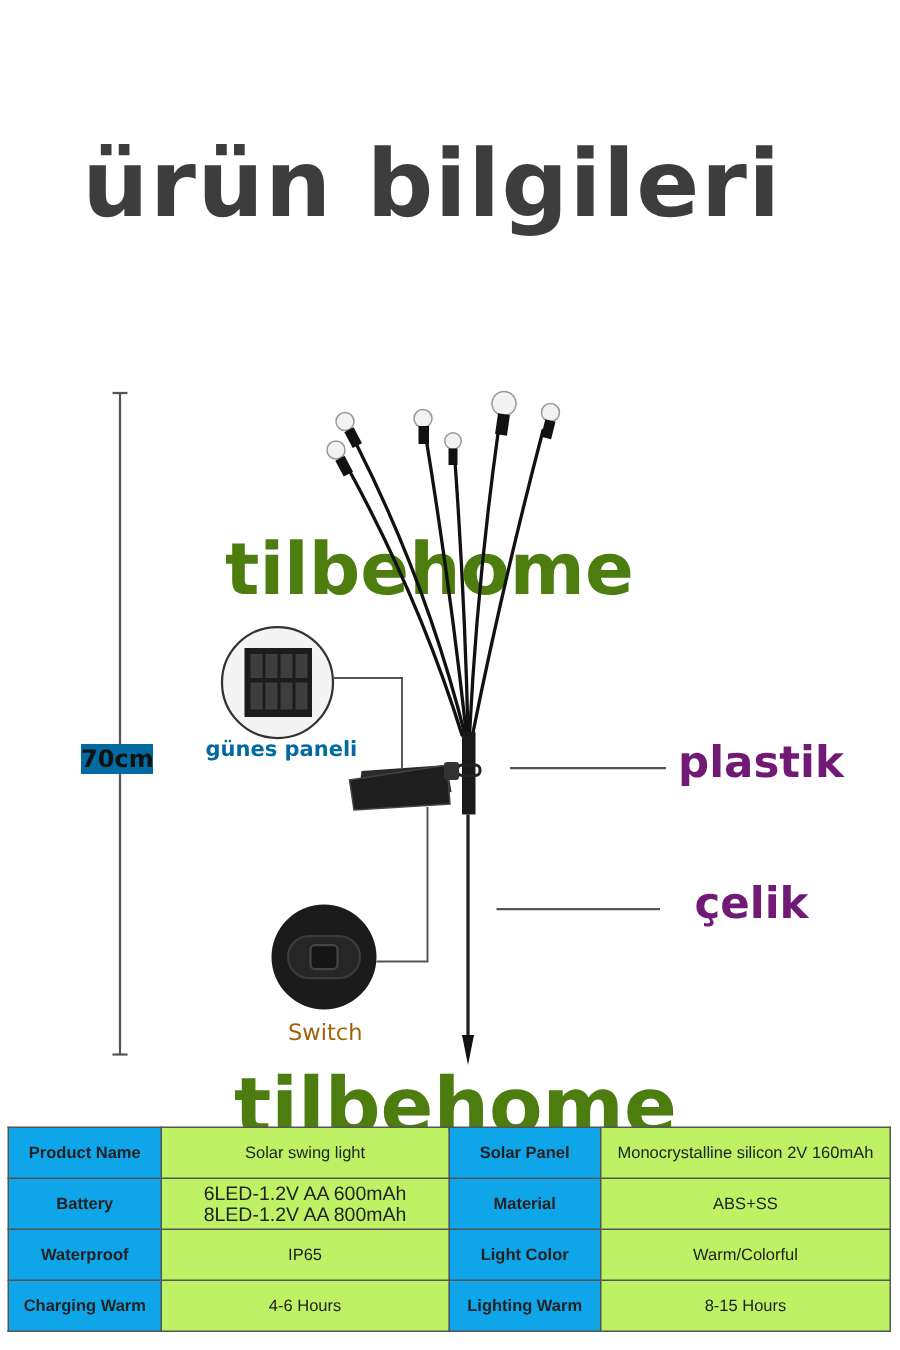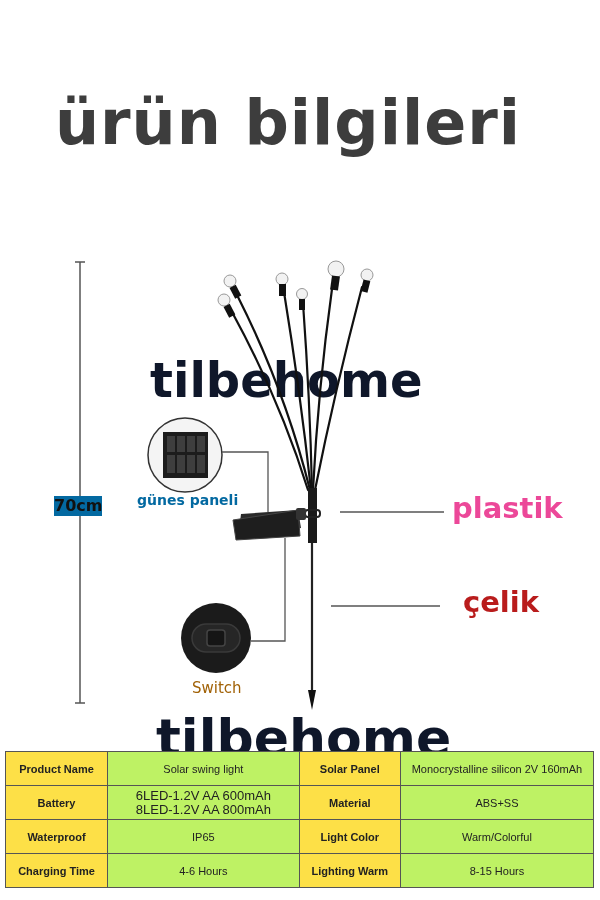--- a/index.html
+++ b/index.html
@@ -7,41 +7,41 @@
       width: 600px; height: 900px; background: #ffffff; position: relative; overflow: hidden;
       font-family: "Liberation Sans", sans-serif; color: #333;
     }
     .title {
       position: absolute; left: 0; top: 92px; width: 576px; text-align: center;
       font-family: "DejaVu Sans", sans-serif; font-weight: bold; font-size: 62px;
       color: #3d3d3d; letter-spacing: 1px; line-height: 1;
     }
     .watermark {
       position: absolute; font-family: "DejaVu Sans", sans-serif; font-weight: bold;
-      color: #0f172a; letter-spacing: 0px; line-height: 1; pointer-events: none;
+      color: #4d7c0f; letter-spacing: 0px; line-height: 1; pointer-events: none;
     }
     .wm1 { left: 150px; top: 356px; font-size: 48px; z-index: 1; }
     .wm2 { left: 156px; top: 712px; font-size: 52px; z-index: 1; }
     .illus { position: absolute; left: 0; top: 0; width: 600px; height: 740px; z-index: 2; }
     .label {
       position: absolute; font-family: "DejaVu Sans", sans-serif; color: #333; line-height: 1;
     }
     .lbl-height { left: 54px; top: 476px; font-size: 16px; font-weight: bold; color: #111; background: #0369a1; padding: 2px 0; margin-top: 20px; }
     .lbl-panel { left: 137px; top: 493px; font-size: 14px; font-weight: bold; color: #0369a1; }
     .lbl-switch { left: 192px; top: 681px; font-size: 15px; color: #a16207; }
-    .lbl-plastic { left: 452px; top: 494px; font-size: 29px; font-weight: bold; color: #ec4899; }
-    .lbl-steel { left: 463px; top: 588px; font-size: 29px; font-weight: bold; color: #b91c1c; }
+    .lbl-plastic { left: 452px; top: 494px; font-size: 29px; font-weight: bold; color: #701a75; }
+    .lbl-steel { left: 463px; top: 588px; font-size: 29px; font-weight: bold; color: #701a75; }
     .spec-table {
       position: absolute; left: 5px; top: 751px; width: 589px; border-collapse: collapse; z-index: 3;
       font-family: "Liberation Sans", sans-serif; font-size: 11px; color: #222;
     }
     .spec-table td {
       border: 1px solid #555; height: 33px; text-align: center; vertical-align: middle; padding: 0 4px;
     }
-    .spec-table td.key { background: #fde047; font-weight: bold; width: 95px; }
+    .spec-table td.key { background: #0ea5e9; font-weight: bold; width: 95px; }
     .spec-table td.val { background: #bef264; width: 190px; }
     .spec-table td.val.multi { font-size: 13px; line-height: 1.05; }
   </style>
 </head>
 <body>
 
 <div class="title">ürün bilgileri</div>
 
 <div class="watermark wm1">tilbehome</div>
 
@@ -154,19 +154,19 @@
       <td class="key">Material</td>
       <td class="val">ABS+SS</td>
     </tr>
     <tr>
       <td class="key">Waterproof</td>
       <td class="val">IP65</td>
       <td class="key">Light Color</td>
       <td class="val">Warm/Colorful</td>
     </tr>
     <tr>
-      <td class="key">Charging Time</td>
+      <td class="key">Charging Warm</td>
       <td class="val">4-6 Hours</td>
       <td class="key">Lighting Warm</td>
       <td class="val">8-15 Hours</td>
     </tr>
   </tbody>
 </table>
 
 </body></html>

